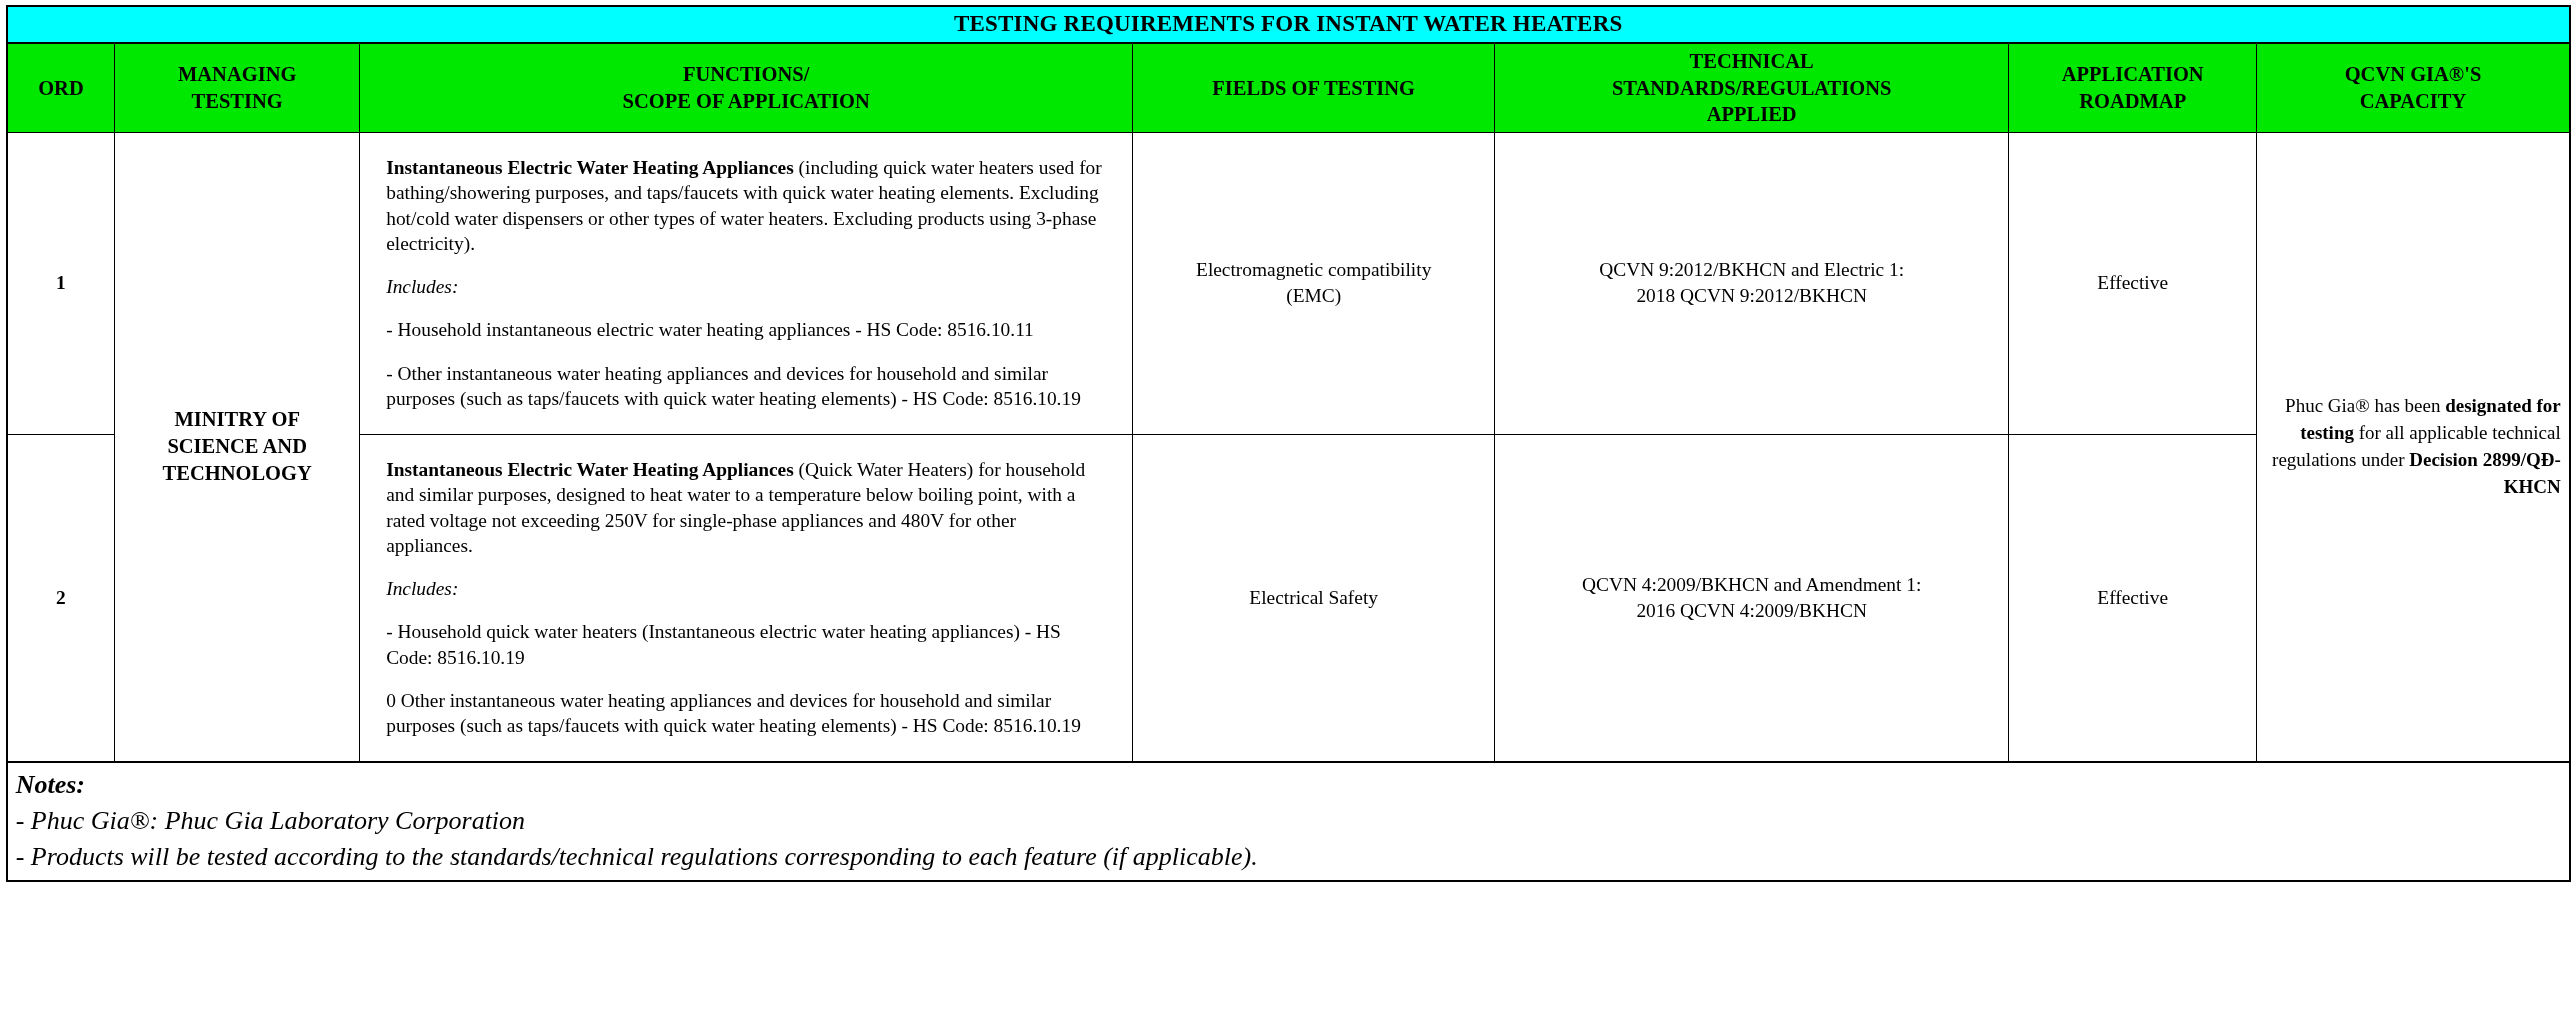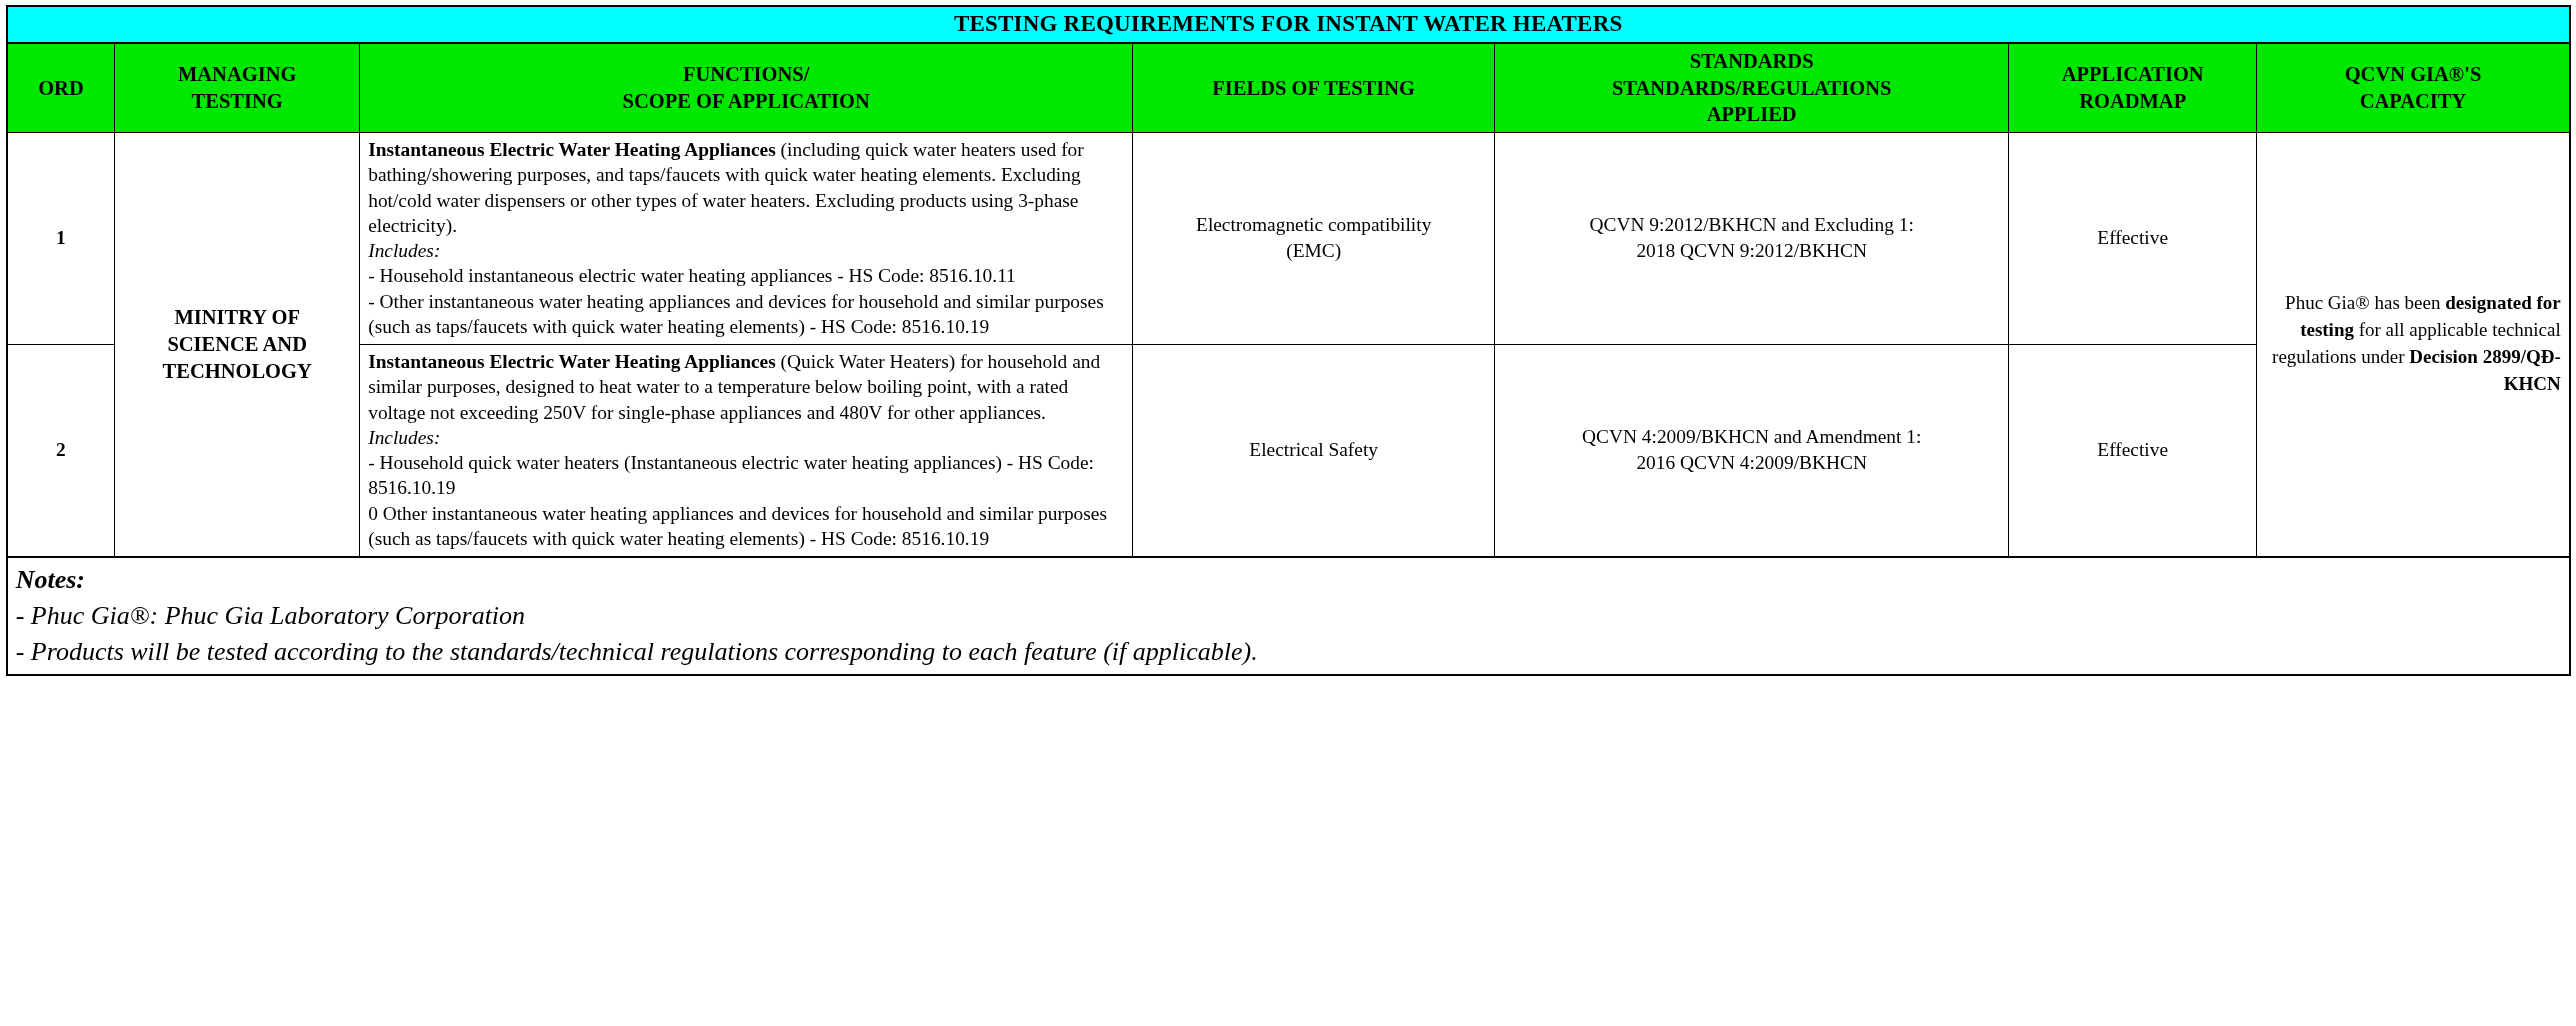--- a/index.html
+++ b/index.html
@@ -78,21 +78,21 @@
 
   .scope-cell {
     text-align: left;
     font-size: 19.4px;
     line-height: 1.30;
     vertical-align: top;
     padding-top: 6.8px;
     padding-bottom: 6.8px;
   }
   .scope-cell p {
-    margin: 0;
+    margin: 18px;
   }
   .scope-cell .b { font-weight: bold; }
   .scope-cell .i-b { font-weight: normal; font-style: italic; }
 
   .center-cell {
     text-align: center;
     font-size: 19.4px;
     line-height: 1.34;
   }
   .center-cell .cl { display: block; }
@@ -158,21 +158,21 @@
         <span class="hl">TESTING</span>
       </td>
       <td class="head-cell">
         <span class="hl">FUNCTIONS/</span>
         <span class="hl">SCOPE OF APPLICATION</span>
       </td>
       <td class="head-cell">
         <span class="hl">FIELDS OF TESTING</span>
       </td>
       <td class="head-cell">
-        <span class="hl">STANDARDS</span>
+        <span class="hl">TECHNICAL</span>
         <span class="hl">STANDARDS/REGULATIONS</span>
         <span class="hl">APPLIED</span>
       </td>
       <td class="head-cell">
         <span class="hl">APPLICATION</span>
         <span class="hl">ROADMAP</span>
       </td>
       <td class="head-cell">
         <span class="hl">QCVN GIA®'S</span>
         <span class="hl">CAPACITY</span>
@@ -190,21 +190,21 @@
         <p><span class="b">Instantaneous Electric Water Heating Appliances</span><span> (including quick water heaters used for bathing/showering purposes, and taps/faucets with quick water heating elements. Excluding hot/cold water dispensers or other types of water heaters. Excluding products using 3-phase electricity).</span></p>
         <p class="i-b">Includes:</p>
         <p>- Household instantaneous electric water heating appliances - HS Code: 8516.10.11</p>
         <p>- Other instantaneous water heating appliances and devices for household and similar purposes (such as taps/faucets with quick water heating elements) - HS Code: 8516.10.19</p>
       </td>
       <td class="center-cell">
         <span class="cl">Electromagnetic compatibility</span>
         <span class="cl">(EMC)</span>
       </td>
       <td class="center-cell">
-        <span class="cl">QCVN 9:2012/BKHCN and Excluding 1:</span>
+        <span class="cl">QCVN 9:2012/BKHCN and Electric 1:</span>
         <span class="cl">2018 QCVN 9:2012/BKHCN</span>
       </td>
       <td class="center-cell">Effective</td>
       <td class="capacity-cell" rowspan="2">
         <span>Phuc Gia® has been </span><span class="bold">designated for testing</span><span> for all applicable technical regulations under </span><span class="bold">Decision 2899/QĐ-KHCN</span>
       </td>
     </tr>
 
     <tr>
       <td class="ord-cell">2</td>

